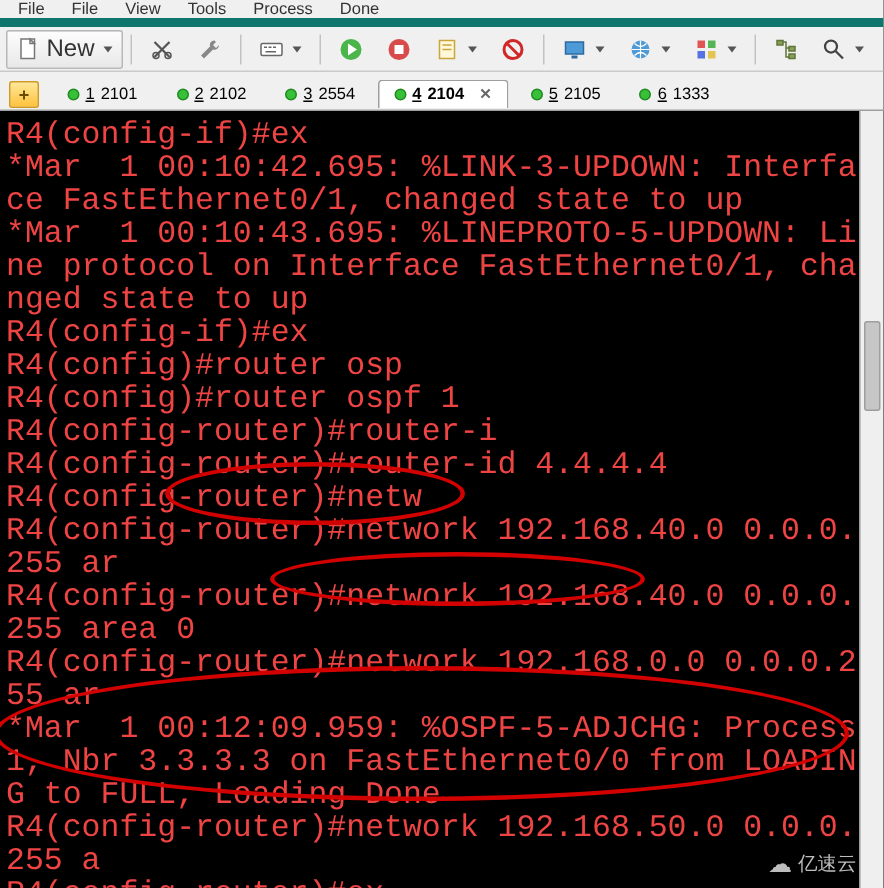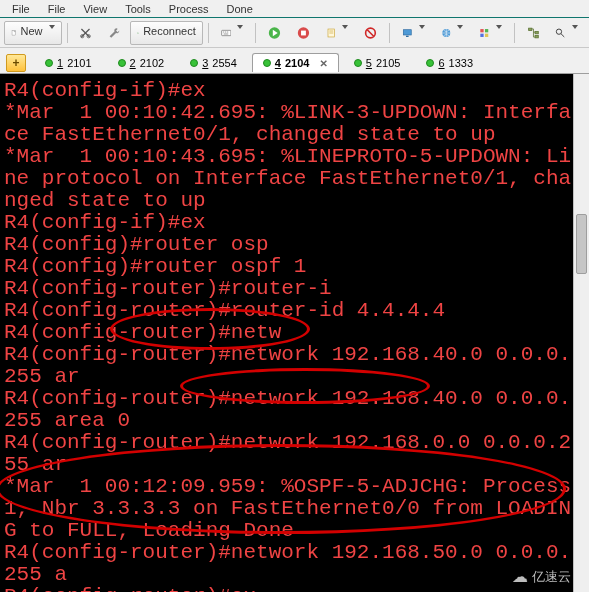--- a/index.html
+++ b/index.html
@@ -10,41 +10,42 @@
   font-size: 11px;
   background: #ececec;
   overflow: hidden;
   position: relative;
 }
 .menubar {
   display: flex;
   gap: 2px;
   padding: 2px 4px;
   background: #f0f0f0;
-  border-bottom: 1px solid #0f766e;
+  border-bottom: 6px solid #0f766e;
   height: 18px;
   align-items: center;
 }
 .menubar span { padding: 1px 8px; color: #333; }
 .toolbar {
   display: flex;
   align-items: center;
   gap: 2px;
   padding: 3px 4px;
   background: #f0f0f0;
   border-bottom: 1px solid #c9c9c9;
   height: 30px;
 }
 .tb-btn {
   display: inline-flex;
+  align-items: center;
   gap: 4px;
   padding: 3px 6px;
   border: 1px solid transparent;
   border-radius: 2px;
-  font-size: 11px;
+  font-size: 16px;
   color: #333;
   background: transparent;
   min-width: 18px;
   min-height: 18px;
 }
 .tb-btn.labeled { border: 1px solid #b8b8b8; background: linear-gradient(#fdfdfd,#e8e8e8); }
 .tb-sep { width: 1px; height: 20px; background: #c2c2c2; margin: 0 3px; }
 .icon { width: 16px; height: 16px; display: inline-block; }
 .dropdown-caret { width: 0; height: 0; border-left: 3px solid transparent; border-right: 3px solid transparent; border-top: 4px solid #555; margin-left: 2px; }
 .tabbar {
@@ -160,27 +161,20 @@
     <svg class="icon" viewBox="0 0 16 16">
         <path d="M3 3 L13 13 M13 3 L3 13" stroke="#555" stroke-width="1.5"></path>
         <circle cx="4" cy="12" r="2" fill="none" stroke="#555"></circle>
         <circle cx="12" cy="12" r="2" fill="none" stroke="#555"></circle>
       </svg>
   </div>
   <div class="tb-btn">
     <svg class="icon" viewBox="0 0 16 16">
         <path d="M11 2a3 3 0 0 0-3 4L2 12l2 2 6-6a3 3 0 0 0 4-3l-2 2-2-2 2-2z" fill="#888"></path>
       </svg>
-  </div>
-  <div class="tb-btn labeled">
-    <svg class="icon" viewBox="0 0 16 16">
-        <path d="M8 3a5 5 0 1 0 5 5h-2a3 3 0 1 1-3-3V3z" fill="#2d8f2d"></path>
-        <path d="M8 1v5l3-2.5z" fill="#2d8f2d"></path>
-      </svg>
-    <span>Reconnect</span>
   </div>
   <div class="tb-sep"></div>
   <div class="tb-btn">
     <svg class="icon" viewBox="0 0 16 16">
         <rect x="1" y="4" width="14" height="8" rx="1" fill="#fff" stroke="#666"></rect>
         <rect x="3" y="6" width="2" height="1" fill="#666"></rect>
         <rect x="6" y="6" width="2" height="1" fill="#666"></rect>
         <rect x="9" y="6" width="2" height="1" fill="#666"></rect>
         <rect x="4" y="9" width="7" height="1" fill="#666"></rect>
       </svg>

